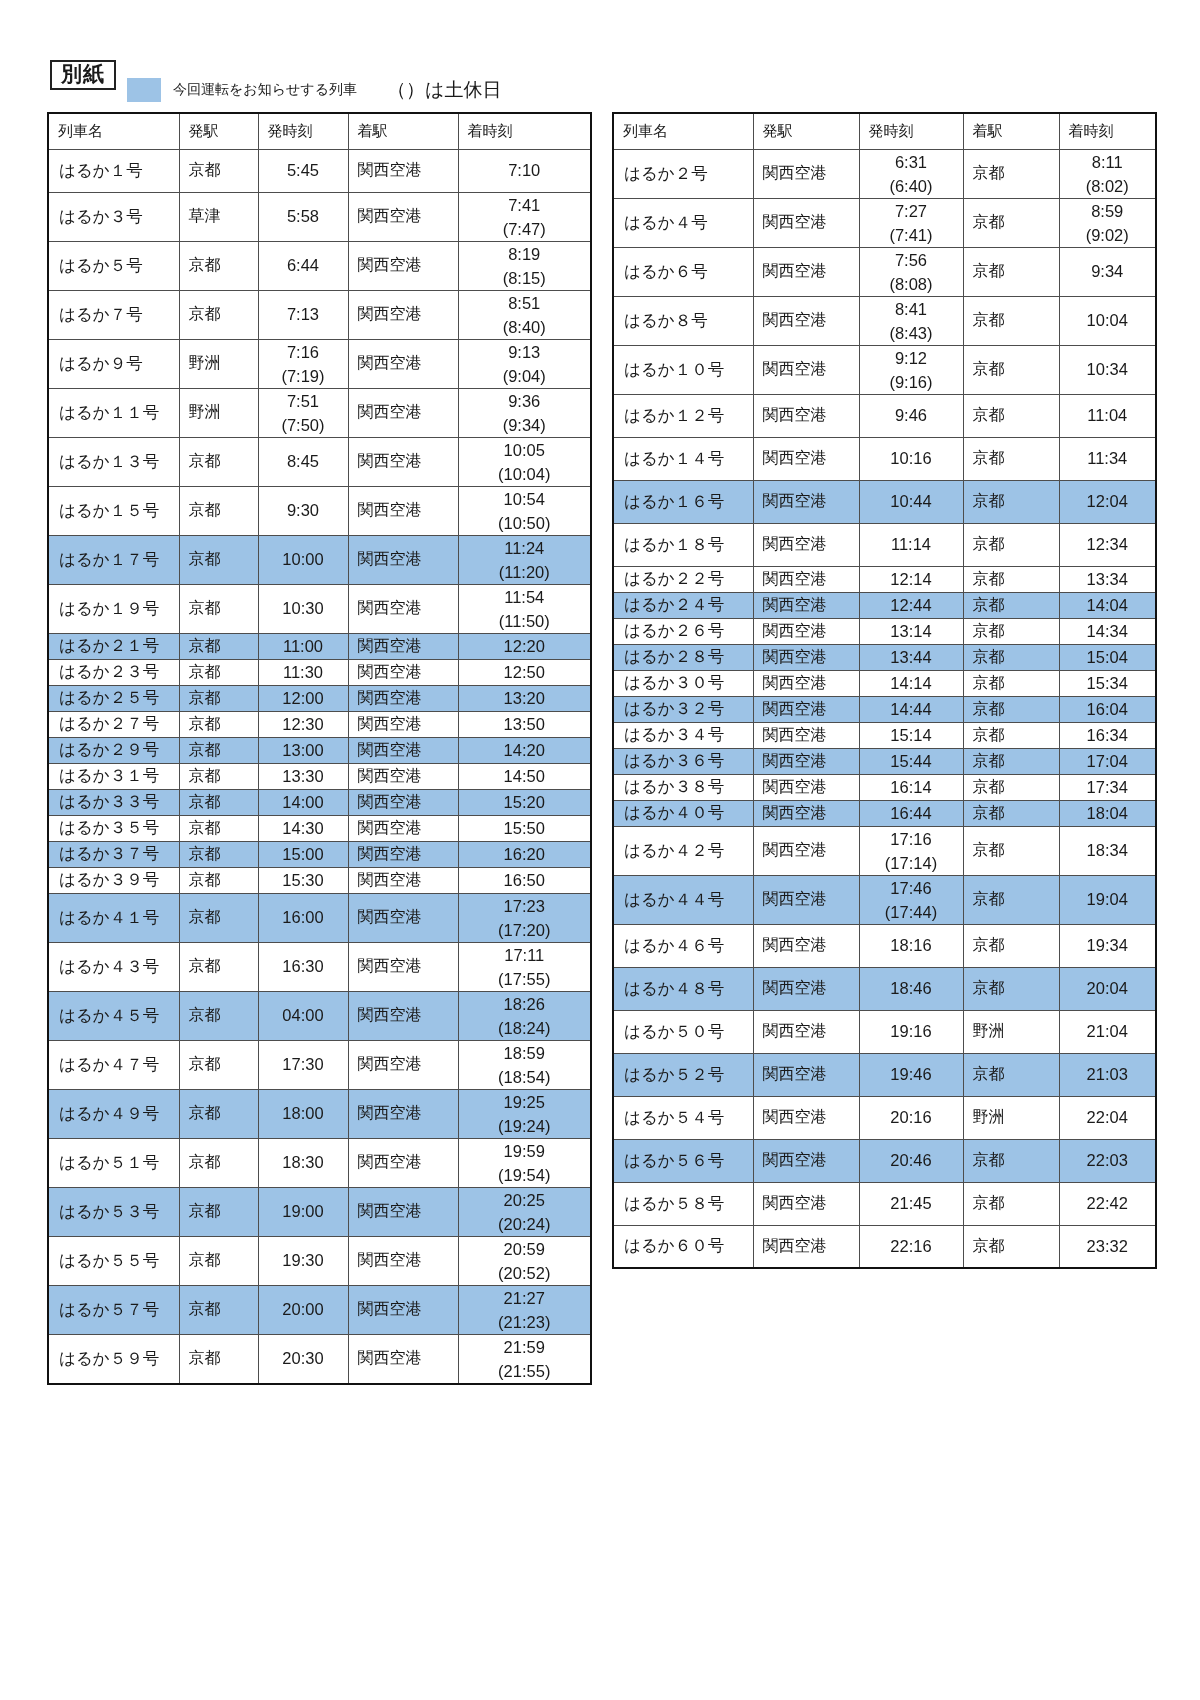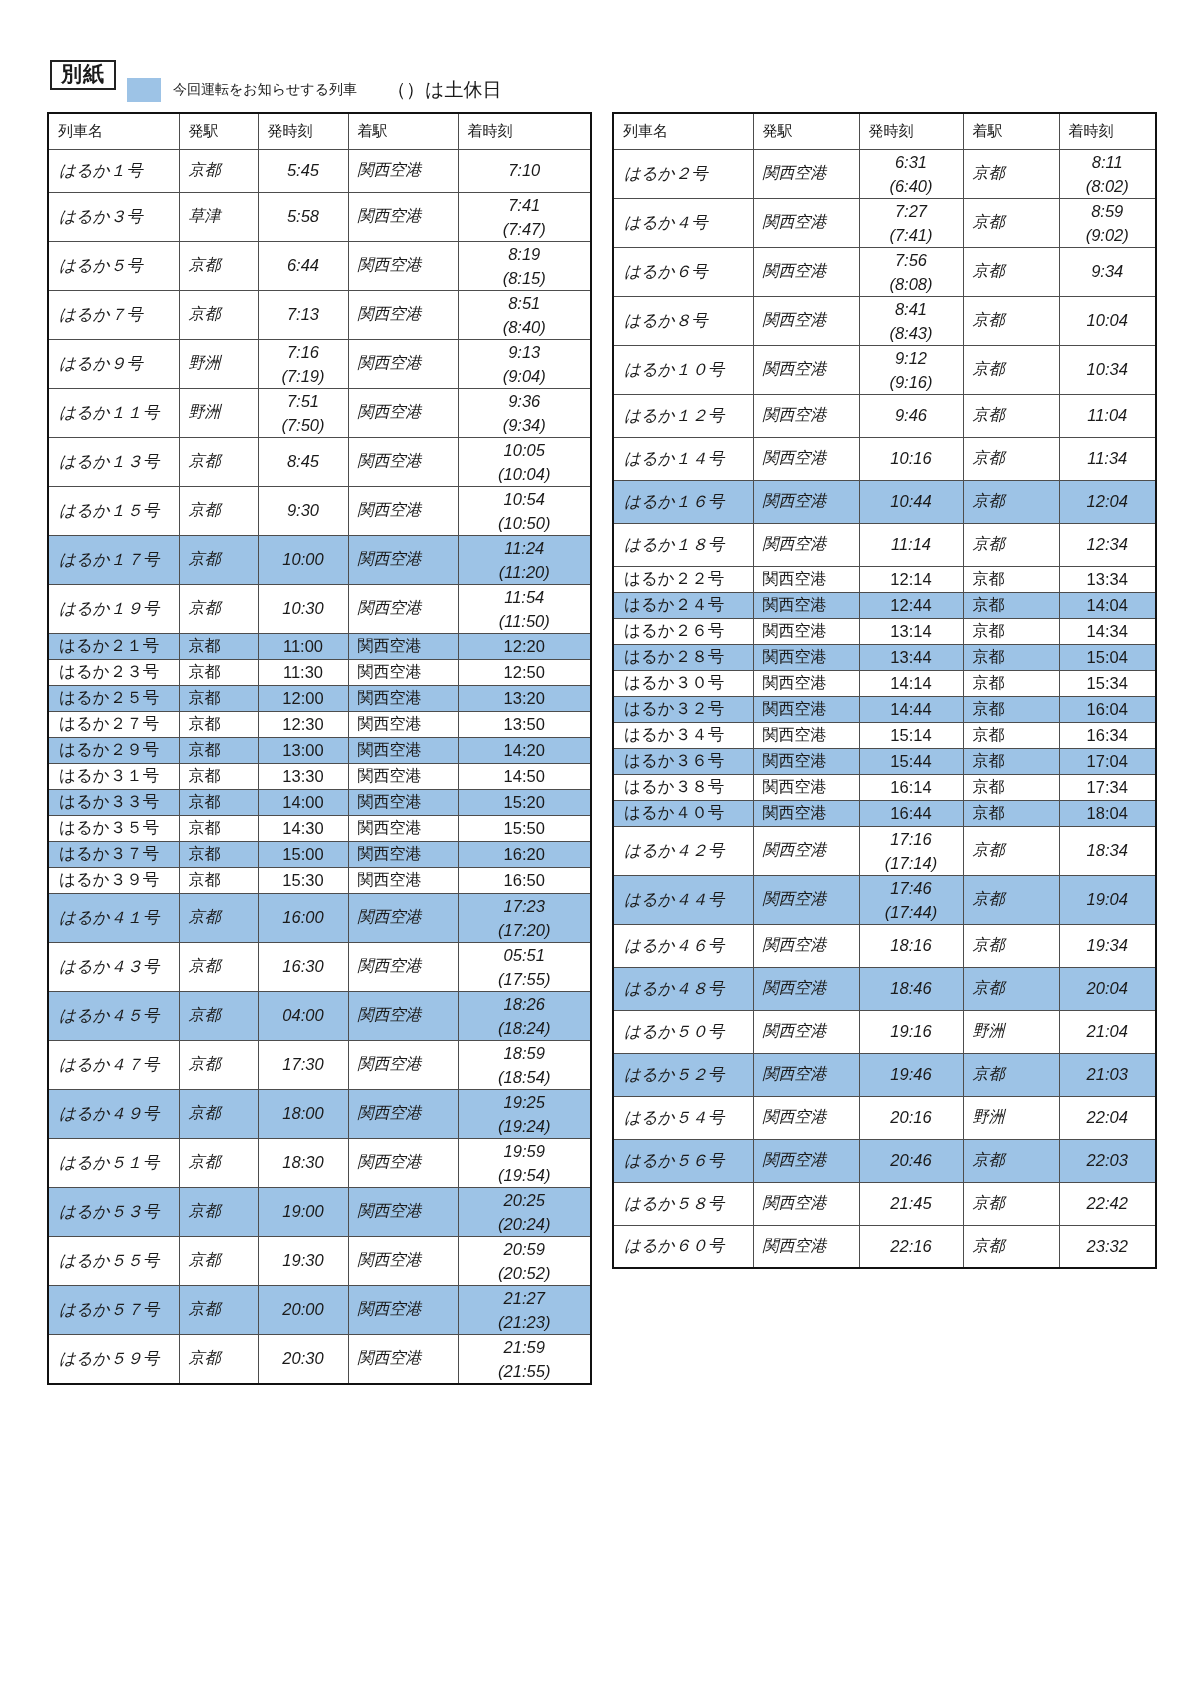--- a/index.html
+++ b/index.html
@@ -25,21 +25,21 @@
     border:2px solid #111;
   }
   table.tt.left  { left:47px;  }
   table.tt.right { left:612px; }
   .tt th, .tt td {
     border:1.5px solid #4d4d4d; overflow:hidden; white-space:nowrap;
     vertical-align:middle; padding:0;
   }
   .tt thead tr { height:36px; }
   .tt th { font-weight:normal; font-size:15px; text-align:left; padding-left:9px; background:#fff;margin-left:16px; }
-  .tt tr.tall  { height:43px;font-style:italic; }
+  .tt tr.tall  { height:43px; }
   .tt tr.short { height:26px; }
   .tt tr.hl td { background:var(--hl,#9dc3e6); }
   td.c-name { text-align:left; padding-left:10px; font-size:16.5px; }
   td.c-st   { text-align:left; padding-left:9px;  font-size:16px;   }
   td.c-time { text-align:center; font-size:16.5px; }
   td.c-time div { line-height:24px; }
 </style>
 </head>
 <body>
 
@@ -251,21 +251,21 @@
           <div>17:23</div>
           <div>(17:20)</div>
         </td>
       </tr>
       <tr class="tall">
         <td class="c-name">はるか４３号</td>
         <td class="c-st">京都</td>
         <td class="c-time">16:30</td>
         <td class="c-st">関西空港</td>
         <td class="c-time">
-          <div>05:51</div>
+          <div>17:11</div>
           <div>(17:55)</div>
         </td>
       </tr>
       <tr class="tall hl">
         <td class="c-name">はるか４５号</td>
         <td class="c-st">京都</td>
         <td class="c-time">04:00</td>
         <td class="c-st">関西空港</td>
         <td class="c-time">
           <div>18:26</div>

